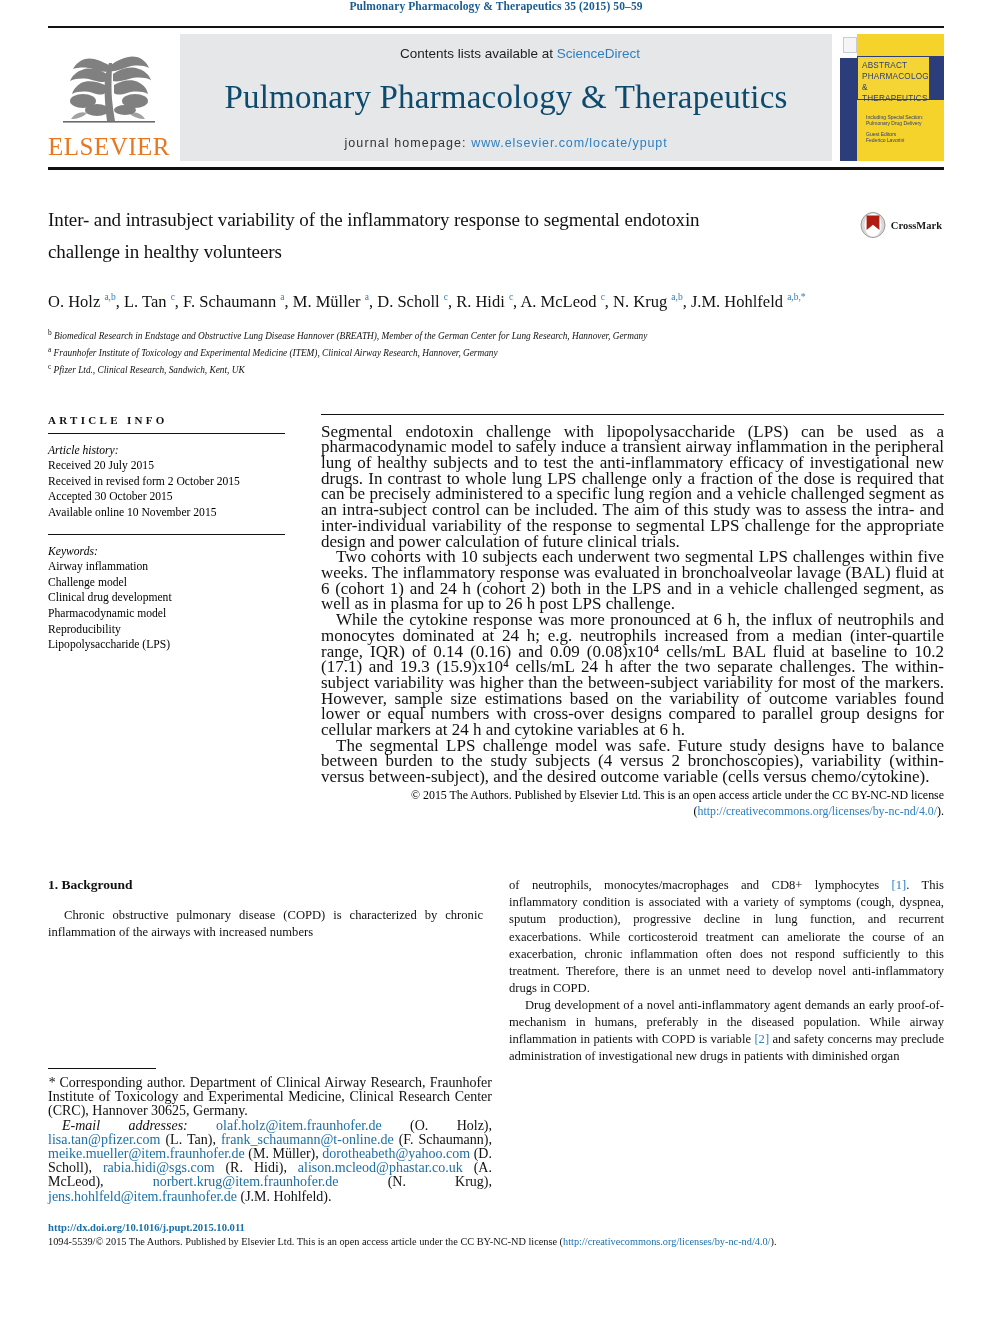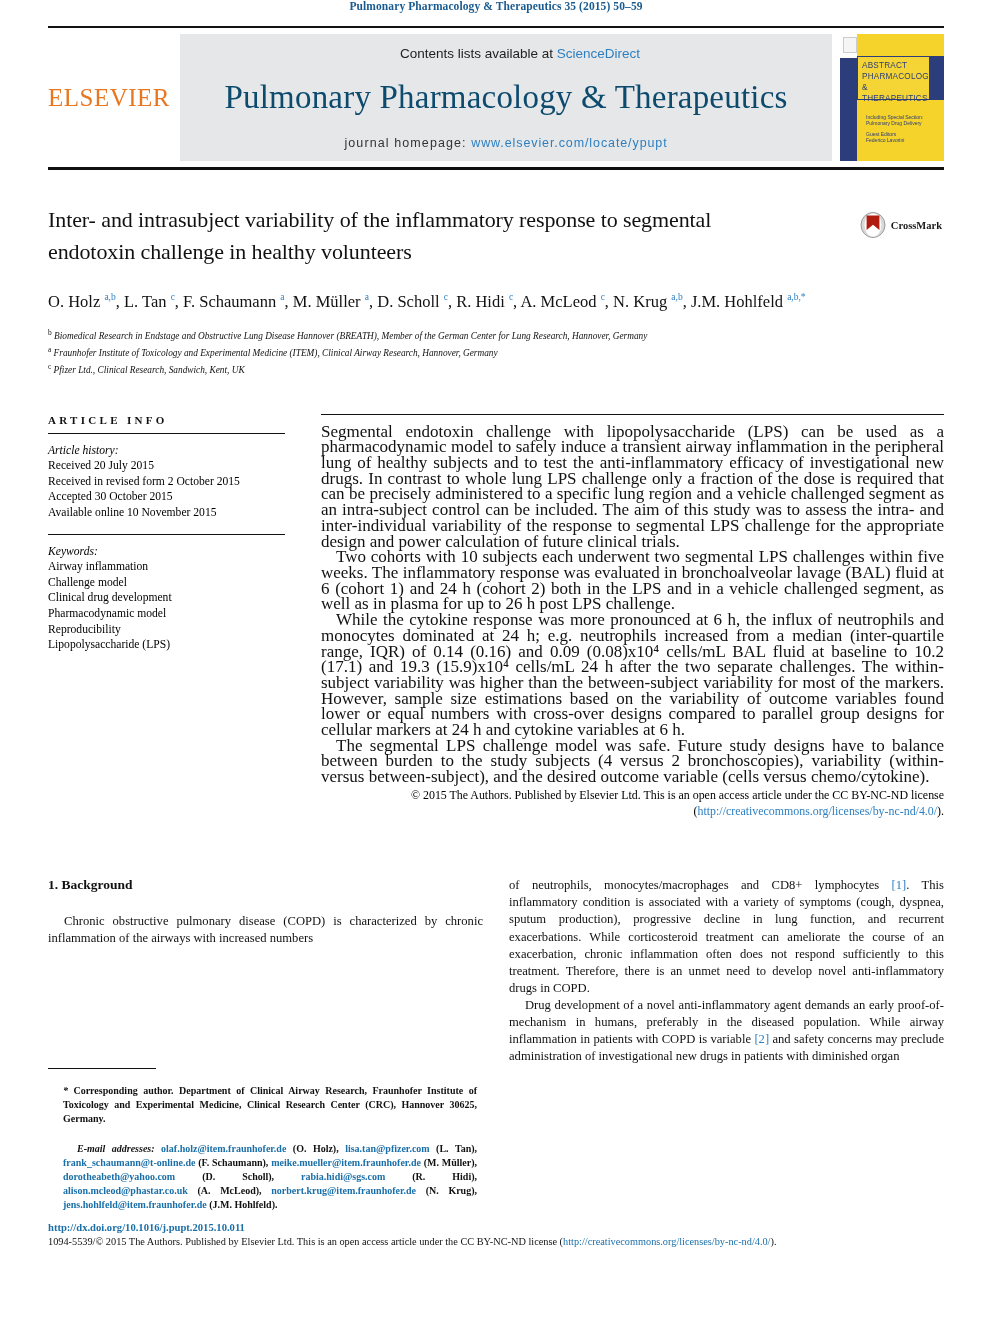--- a/index.html
+++ b/index.html
@@ -41,21 +41,22 @@
   .masthead {
     display: flex;
     align-items: stretch;
     height: 127px;
     margin-top: 6px;
   }
   .elsevier-logo {
     width: 122px;
     flex: 0 0 122px;
     display: flex;
-    flex-direction: row;
+    flex-direction: column;
+    justify-content: flex-end;
     align-items: center;
     padding-bottom: 2px;
   }
   .tree-svg { display:block; }
   .elsevier-word {
     font-family: "Liberation Serif", serif;
     font-size: 25px;
     letter-spacing: .5px;
     color: #E87722;
     line-height: 1;
@@ -144,21 +145,21 @@
     margin: 6px 48px 0 48px;
     border-top: 3px solid #111;
   }
 
   
   .title-block {
     margin: 34px 48px 0 48px;
     position: relative;
   }
   .article-title {
-    font-size: 22px;
+    font-size: 19px;
     line-height: 32px;
     color: #111;
     font-weight: normal;
     margin: 0;
     max-width: 720px;
     letter-spacing: -.1px;
   }
   .crossmark {
     position: absolute;
     right: 2px;
@@ -230,21 +231,21 @@
   
   .body-cols {
     margin: 58px 48px 0 48px;
     display: flex;
     gap: 26px;
   }
   .bcol { flex: 1 1 0; position: relative; }
   .sec-num-head {
     font-size: 13.5px;
     font-weight: bold;
-    margin: 0 0 20px 0;
+    margin: 0 0 14px 0;
     color: #111;
   }
   .bodytext {
     font-size: 12.6px;
     line-height: 17.1px;
     text-align: justify;
     color: #111;
     margin: 0;
   }
   .bodytext + .bodytext { text-indent: 16px; margin-top: 0; }
@@ -256,26 +257,25 @@
     left: 48px;
     top: 1068px;
     width: 444px;
   }
   .fn-rule {
     width: 108px;
     border-top: 1px solid #111;
     margin-bottom: 7px;
   }
   .fn-text {
-    font-size: 10px;
+    font-size: 14px;
     line-height: 14.2px;
     text-align: justify;
     color: #111;
-    margin: 15px;
-    font-weight: bold;
+    margin: 0;
   }
   .fn-text .em { font-style: italic; }
   .fn-text .mail { color: #1a6fa8; }
   .fn-star { font-style: italic; }
 
   
   .page-footer {
     position: absolute;
     left: 48px;
     right: 48px;

